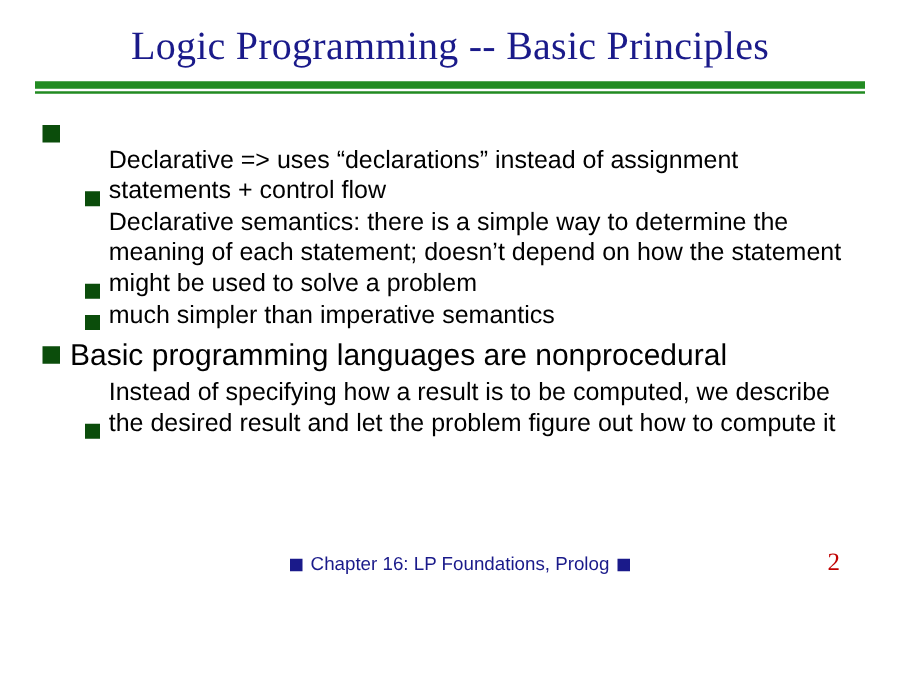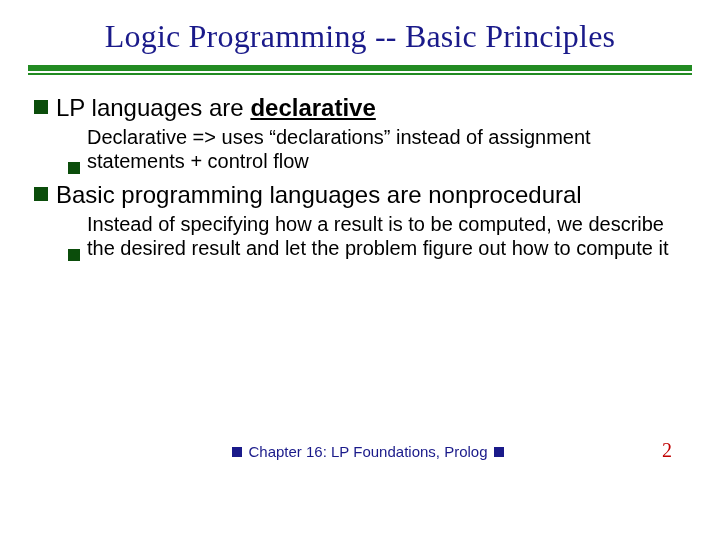--- a/index.html
+++ b/index.html
@@ -25,27 +25,32 @@
 <body>
 
 <div class="slide">
   <div class="title">Logic Programming -- Basic Principles</div>
   <div class="rule-thick"></div>
   <div class="rule-thin"></div>
   <div class="content">
 
     <div class="l1">
       <div class="sq"></div>
-      <div class="tx">
-        <span>LP languages are </span><span class="decl">declarative</span>
-      </div>
     </div>
     <div class="l2">
       <div class="sq"></div>
       <div class="tx">Declarative =&gt; uses “declarations” instead of assignment statements + control flow</div>
+    </div>
+    <div class="l2">
+      <div class="sq"></div>
+      <div class="tx">Declarative semantics:  there is a simple way to determine the meaning of each statement; doesn’t depend on how the statement might be used to solve a problem</div>
+    </div>
+    <div class="l2">
+      <div class="sq"></div>
+      <div class="tx">much simpler than imperative semantics</div>
     </div>
 
     <div class="l1">
       <div class="sq"></div>
       <div class="tx">
         <span>Basic programming languages are nonprocedural</span><span class="decl"></span>
       </div>
     </div>
     <div class="l2">
       <div class="sq"></div>

